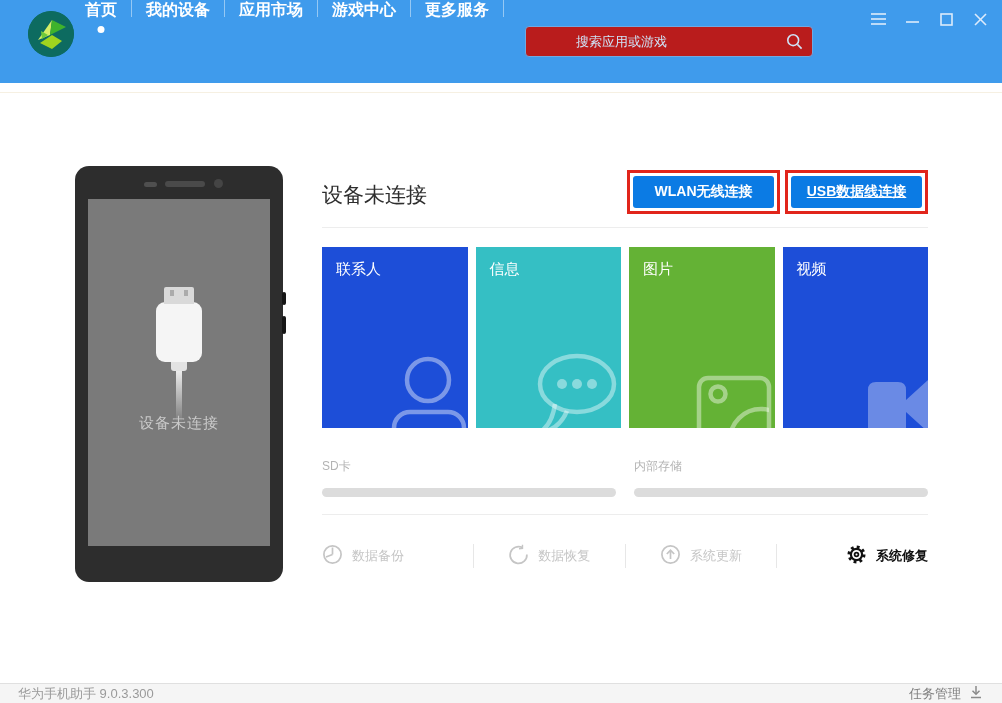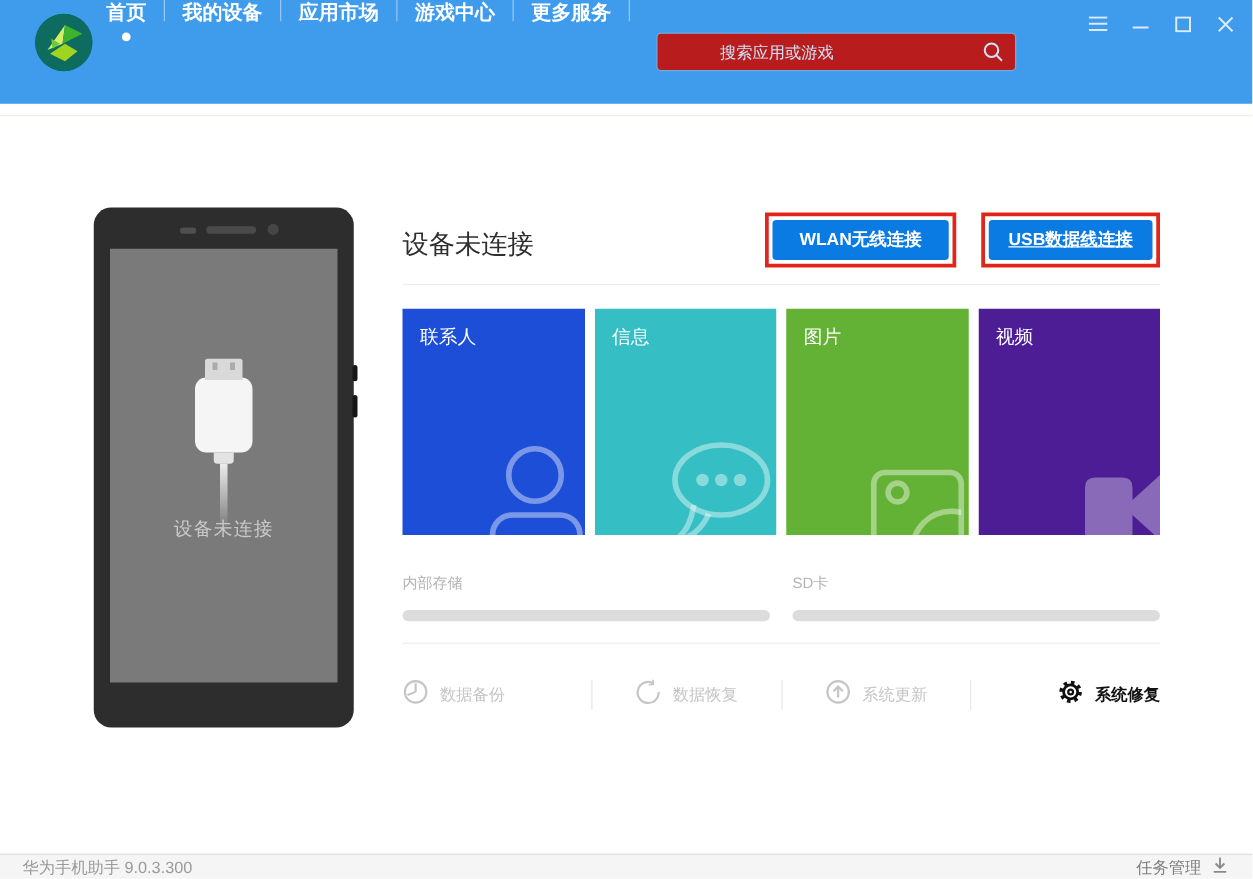--- a/index.html
+++ b/index.html
@@ -38,21 +38,21 @@
   .usb-tip::before { left:6px; } .usb-tip::after { right:6px; }
   .usb-body { width:46px; height:60px; background:#F5F5F5; border-radius:9px; margin-top:-2px; }
   .usb-neck { width:16px; height:9px; background:#E3E3E3; border-radius:0 0 3px 3px; }
   .usb-cable { width:6px; height:52px; background:linear-gradient(#ECECEC, rgba(122,122,122,0)); }
   .phone-status { position:absolute; left:0; right:0; top:215px; text-align:center; color:#C9C9C9; font-size:15px; letter-spacing:1px; }
 
   
   .main { position:absolute; left:322px; top:0; width:606px; }
   .page-heading { position:absolute; top:181px; left:0; font-size:21px; color:#2E2E2E; }
   .connect-row { position:absolute; top:170px; right:0; display:flex; gap:5px; }
-  .highlight-box { border:3px solid #E1251B; padding:3px;margin-left:15px; }
+  .highlight-box { border:3px solid #E1251B; padding:3px; }
   .connect-btn { height:32px; background:#0B7BE4; color:#ffffff; border:none; border-radius:3px; font-size:14px; font-weight:bold; font-family:inherit; cursor:pointer; }
   .btn-wlan { width:141px; } .btn-usb { width:131px;text-decoration:underline; }
   .divider { position:absolute; left:0; width:606px; height:1px; background:#EDEDED; }
   .divider-1 { top:227px; } .divider-2 { top:514px; }
 
   .tiles { position:absolute; top:247px; left:0; width:606px; height:181px; display:flex; gap:8px; }
   .tile { flex:1; position:relative; overflow:hidden; cursor:pointer; }
   .tile-label { position:absolute; top:13px; left:14px; color:#ffffff; font-size:15px; }
   .tile-icon { position:absolute; }
   .tile-icon svg { display:block; }
@@ -206,37 +206,37 @@
               <clipPath id="frameClip">
                 <rect x="4" y="4" width="70" height="70" rx="9"></rect>
               </clipPath>
             </defs>
           <rect x="4" y="4" width="70" height="70" rx="9"></rect>
           <circle cx="23" cy="20" r="7.5"></circle>
           <circle cx="66" cy="66" r="31" clip-path="url(#frameClip)"></circle>
         </svg>
       </span>
     </div>
-    <div class="tile" style="background-color: #4c1d95;">
+    <div class="tile" style="background-color: #1d4ed8;">
       <span class="tile-label">视频</span>
       <span class="tile-icon" style="right:-16px; bottom:-26px;">
         <svg width="100" height="100" viewBox="0 0 100 100" fill="rgba(255,255,255,0.34)">
           <path d="M24,36 q0,-8 8,-8 h22 q8,0 8,8 v10 l22,-20 v52 l-22,-20 v28 q0,8 -8,8 h-22 q-8,0 -8,-8 z"></path>
         </svg>
       </span>
     </div>
   </div>
 
   <div class="storage-row">
     <div class="storage-col">
+      <div class="storage-label">SD卡</div>
+      <div class="storage-bar"></div>
+    </div>
+    <div class="storage-col">
       <div class="storage-label">内部存储</div>
-      <div class="storage-bar"></div>
-    </div>
-    <div class="storage-col">
-      <div class="storage-label">SD卡</div>
       <div class="storage-bar"></div>
     </div>
   </div>
 
   <div class="divider divider-2"></div>
 
   <div class="actions-row">
     <div class="action-item first disabled">
       <span>
         <svg width="21" height="21" viewBox="0 0 21 21" fill="none" stroke="#C5C5C5" stroke-width="1.7">

